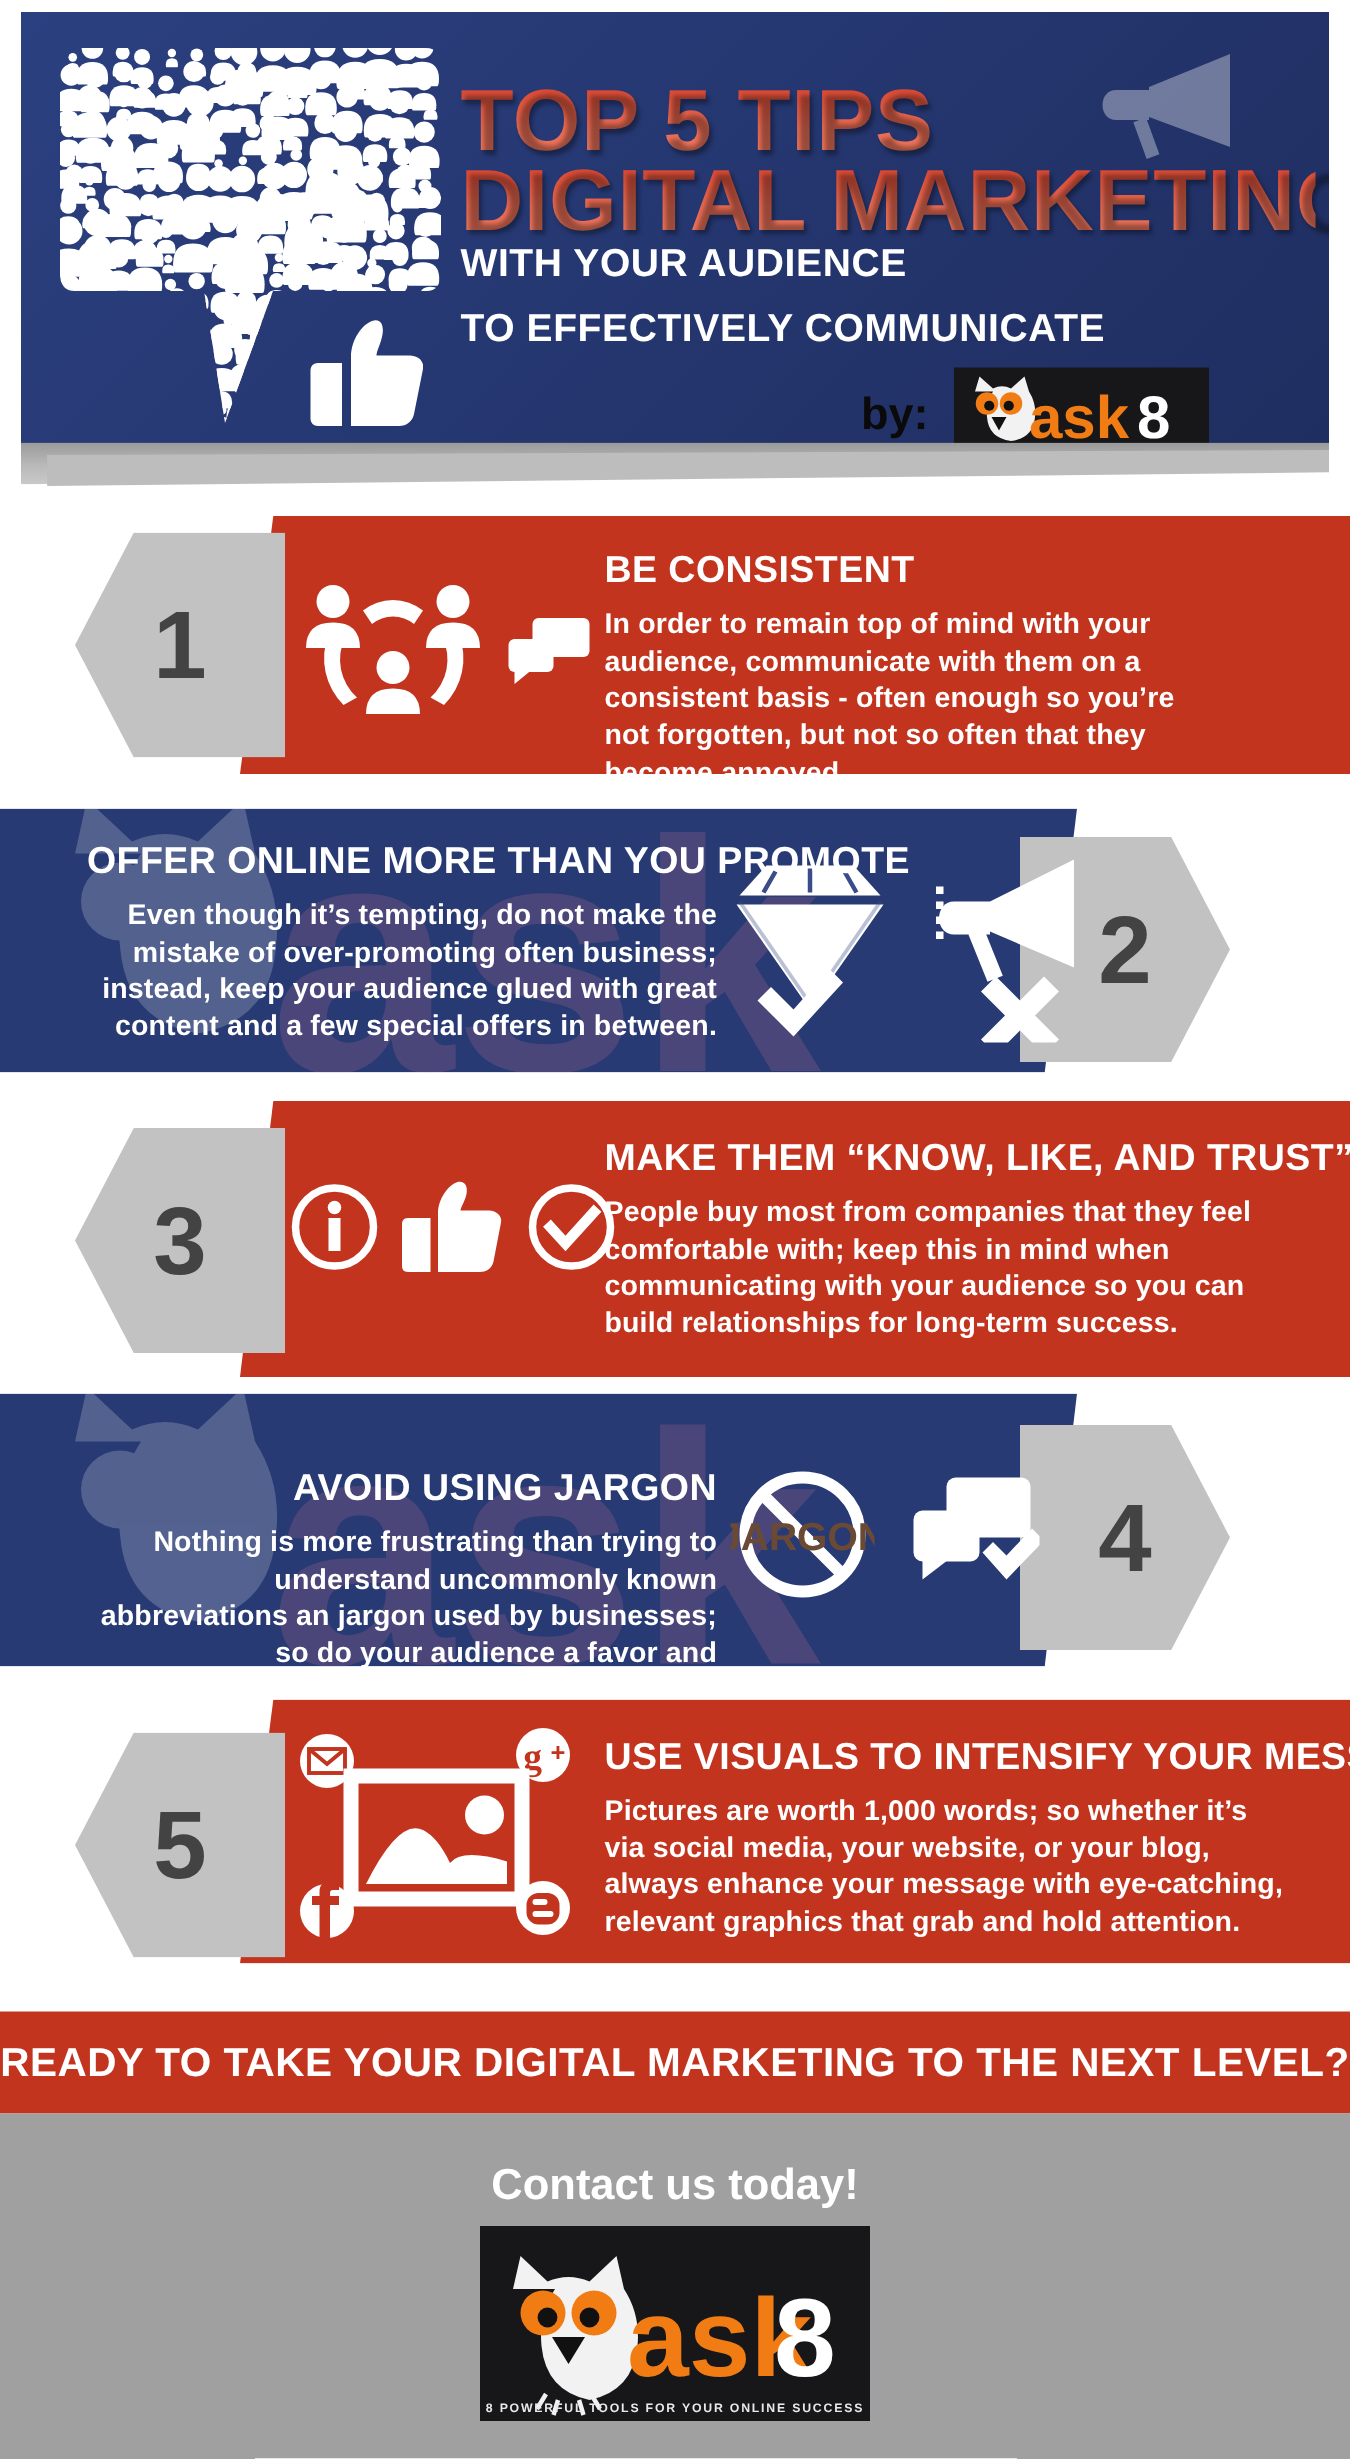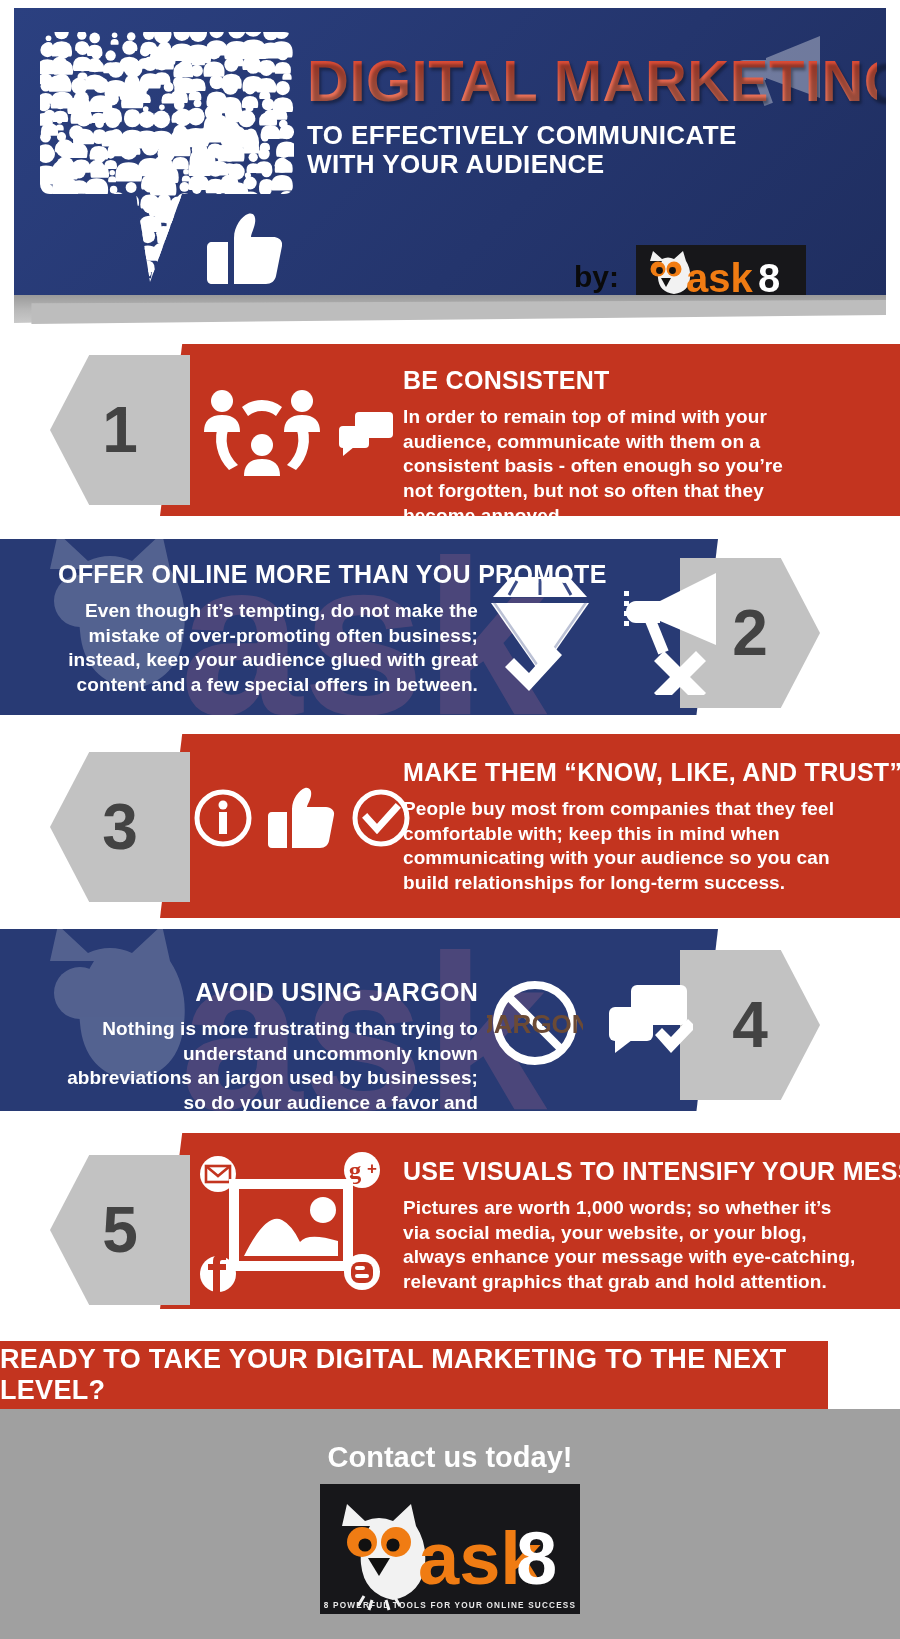--- a/index.html
+++ b/index.html
@@ -82,21 +82,21 @@
   .sec-p {
     font-family:"Liberation Sans Narrow","Liberation Sans",sans-serif;
     font-weight:bold; color:#ffffff; font-size:19px; line-height:1.3;
     letter-spacing:.1px;
   }
   .sec-p.right { text-align:right; }
   .icons { position:absolute; display:flex; align-items:center; gap:12px; }
 
   
   #cta {
-    position:absolute; left:0; top:1341px; width:828px; height:68px;
+    position:absolute; left:0; top:1341px; width:900px; height:68px;
     background:#c3341f; display:flex; align-items:center; justify-content:center;
   }
   #cta span {
     font-family:"Liberation Sans Narrow","Liberation Sans",sans-serif;
     font-weight:bold; font-size:27px; color:#fff; letter-spacing:.3px;
   }
   #footer {
     position:absolute; left:0; top:1409px; width:900px; height:230px;
     background:#a0a0a0; text-align:center;
   }
@@ -368,23 +368,24 @@
     <path fill="#fff" d="M8,34 h16 v42 h-16 c-3,0 -5,-2 -5,-5 v-32 c0,-3 2,-5 5,-5 z"></path>
   </svg>
 
   <svg id="megaphone" viewBox="0 0 110 78">
     <path fill="#fff" d="M38,26 L92,4 v62 L38,46 Z"></path>
     <path fill="#fff" d="M16,28 h22 v20 h-22 c-5,0 -9,-4 -9,-10 c0,-6 4,-10 9,-10 z"></path>
     <rect fill="#fff" x="28" y="48" width="9" height="26" transform="rotate(-20 32 50)"></rect>
   </svg>
 
   <div class="title-block">
+    <div id="t1" class="cond">TOP 5 TIPS</div>
     <div id="t2" class="cond">DIGITAL MARKETING</div>
+    <div id="t4" class="cond">WITH YOUR AUDIENCE</div>
     <div id="t3" class="cond">TO EFFECTIVELY COMMUNICATE</div>
-    <div id="t4" class="cond">WITH YOUR AUDIENCE</div>
   </div>
 
   <div id="byline">by:</div>
 
   <div id="header-logo">
     <svg viewBox="0 0 170 65" width="170" height="65">
       <g>
         <path fill="#f2f2f2" d="M14,16 l3,-10 l9,8 q6,-3 12,0 l9,-8 l3,10 q5,8 4,17 q-1,14 -16,16 q-15,-2 -16,-16 q-1,-9 4,-17 z"></path>
         <circle cx="22" cy="24" r="7.5" fill="#f07c13"></circle>
           <circle cx="38" cy="24" r="7.5" fill="#f07c13"></circle>

